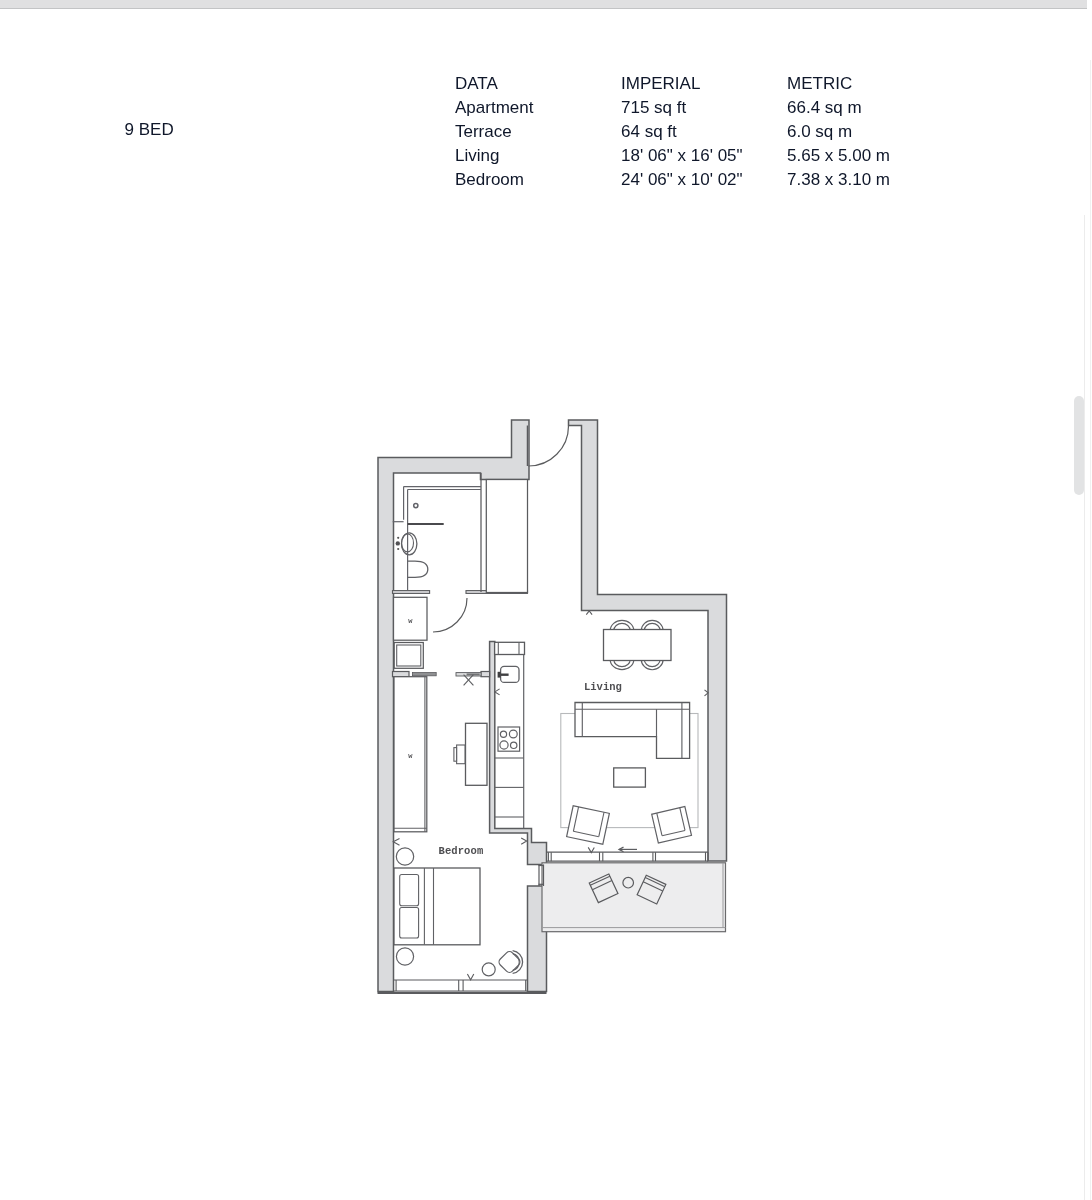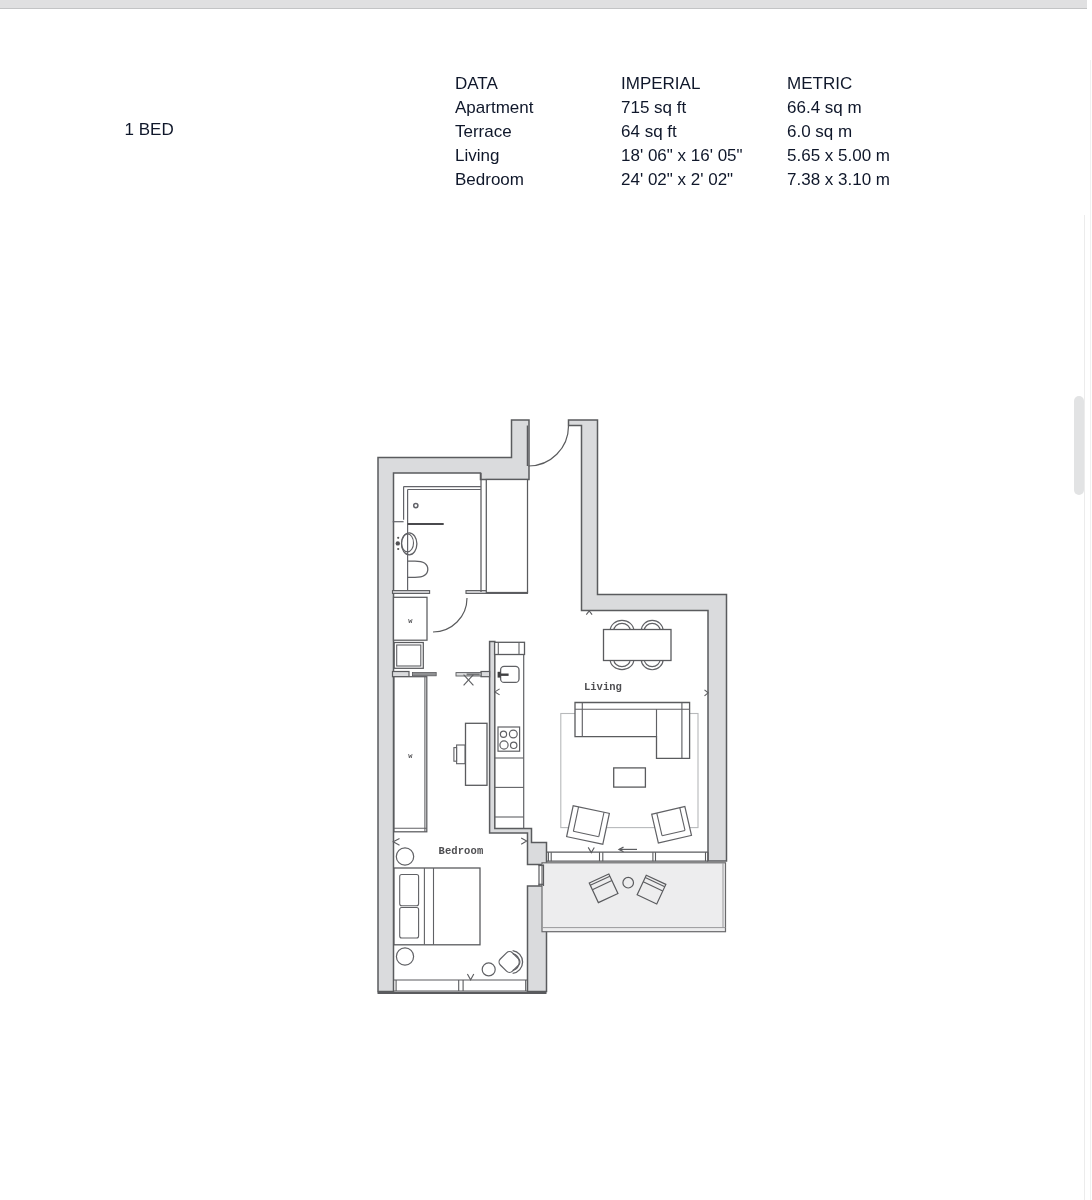--- a/index.html
+++ b/index.html
@@ -10,33 +10,33 @@
 <body>
 
 <div style="position:absolute;left:0;top:0;width:1087px;height:8px;background:#e0e0e1;border-bottom:1.4px solid #c3c4c5;"></div>
 
 <div style="position:absolute;left:1084px;top:215px;width:1px;height:985px;background:#ececec;"></div>
 
 <div style="position:absolute;left:1090px;top:60px;width:1px;height:1140px;background:#f0f0f0;"></div>
 
 <div style="position:absolute;left:1074px;top:396px;width:9.5px;height:99px;background:#e2e3e4;border-radius:5px;"></div>
 
-<div class="hdr" style="left:124.6px;top:118px;">1 BED</div>
+<div class="hdr" style="left:124.6px;top:118px;">9 BED</div>
 
 <div class="hdr" style="left:455px;top:72px;">DATA
 Apartment
 Terrace
 Living
 Bedroom</div>
 
 <div class="hdr" style="left:621px;top:72px;">IMPERIAL
 715 sq ft
 64 sq ft
 18' 06" x 16' 05"
-24' 02" x 2' 02"</div>
+24' 06" x 10' 02"</div>
 
 <div class="hdr" style="left:787px;top:72px;">METRIC
 66.4 sq m
 6.0 sq m
 5.65 x 5.00 m
 7.38 x 3.10 m</div>
 
 <svg width="1092" height="1200" viewBox="0 0 1092 1200" style="position:absolute;left:0;top:0;filter:blur(0.35px);" xmlns="http://www.w3.org/2000/svg">
 <g fill="none" stroke-linecap="butt" stroke-linejoin="miter">
 

